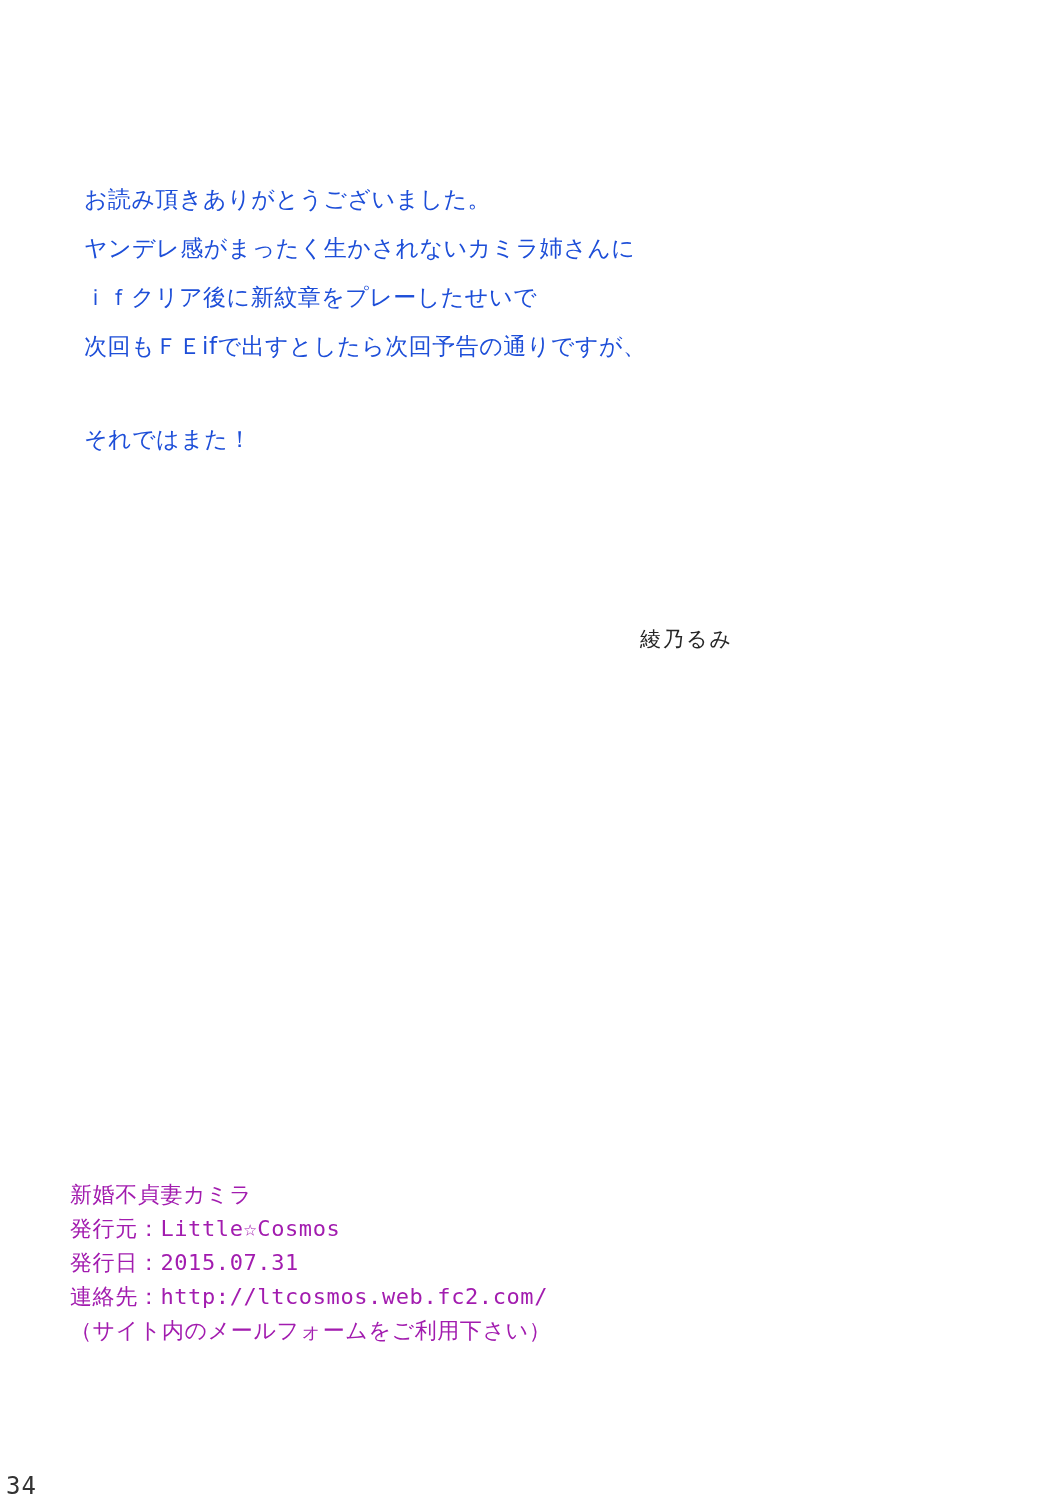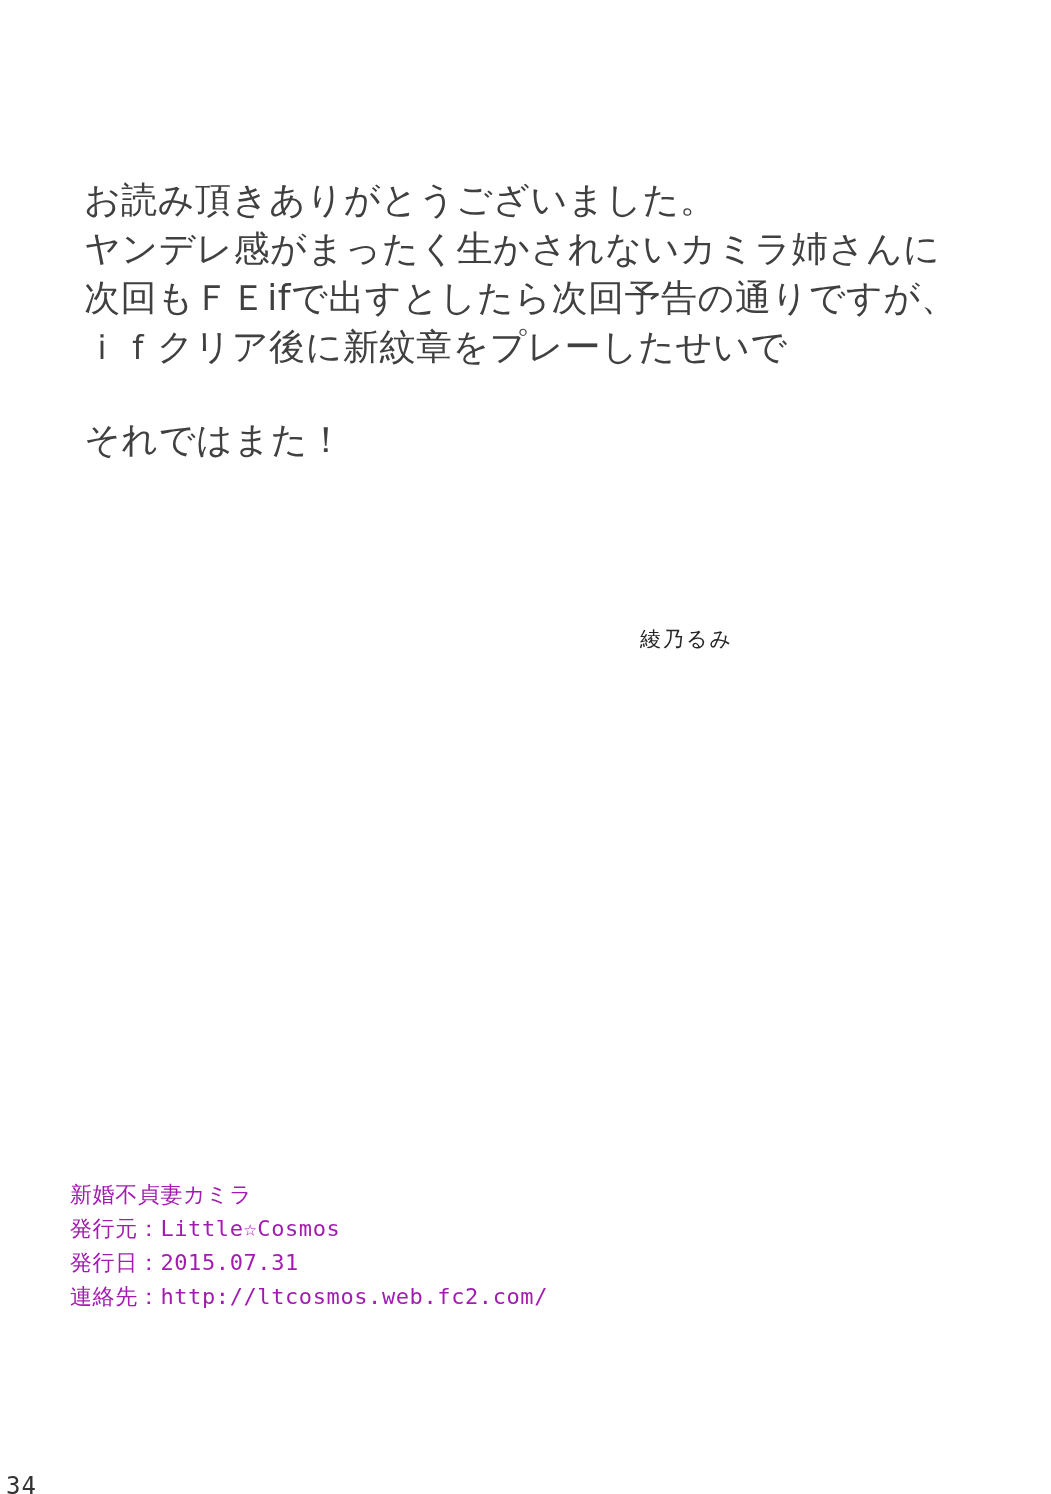--- a/index.html
+++ b/index.html
@@ -20,24 +20,24 @@
   }
 
   
   .afterword {
     position: absolute;
     left: 84px;
     top: 175px;
     width: 880px;
   }
   .afterword .line {
-    font-size: 36px;
+    font-size: 23px;
     line-height: 49px;
     letter-spacing: 0.5px;
-    color: #404040;
+    color: #1d4ed8;
     white-space: pre;
   }
   .afterword .spacer {
     height: 44px;
   }
   .signature {
     position: absolute;
     left: 640px;
     top: 625px;
     font-size: 21px;
@@ -74,30 +74,31 @@
   }
 </style>
 </head>
 <body>
 
 <div class="page">
 
   <div class="afterword">
     <div class="line">お読み頂きありがとうございました。</div>
     <div class="line">ヤンデレ感がまったく生かされないカミラ姉さんに</div>
+    <div class="line">ｉｆクリア後に新紋章をプレーしたせいで</div>
     <div class="line">次回もＦＥifで出すとしたら次回予告の通りですが、</div>
-    <div class="line">ｉｆクリア後に新紋章をプレーしたせいで</div>
     <div class="spacer"></div>
     <div class="line">それではまた！</div>
   </div>
 
   <div class="signature">綾乃るみ</div>
 
   <div class="colophon">
     <div class="cline">新婚不貞妻カミラ</div>
     <div class="cline">発行元：Little☆Cosmos</div>
     <div class="cline">発行日：2015.07.31</div>
     <div class="cline">連絡先：http://ltcosmos.web.fc2.com/</div>
+    <div class="cline">（サイト内のメールフォームをご利用下さい）</div>
   </div>
 
   <div class="page-number">34</div>
 
 </div>
 
 </body></html>

